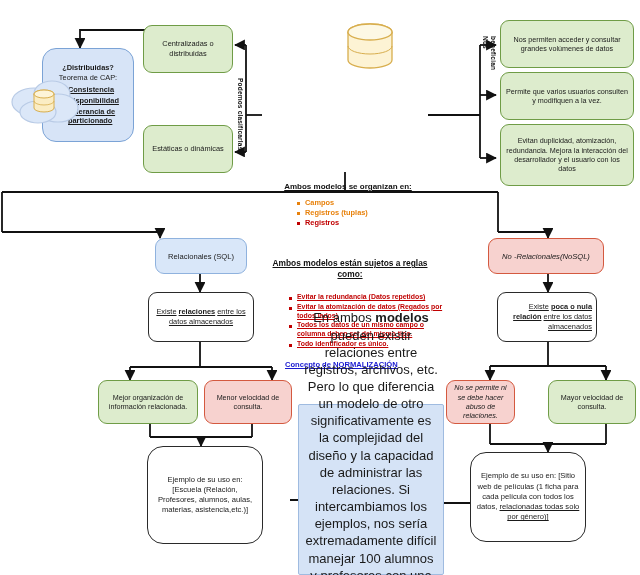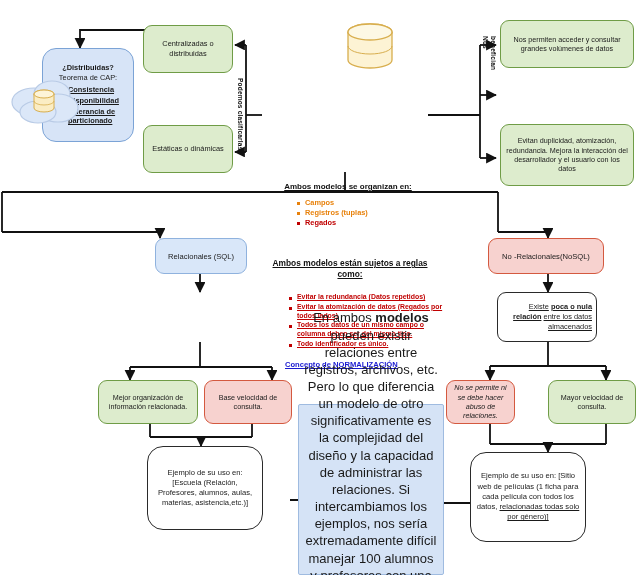--- a/index.html
+++ b/index.html
@@ -132,59 +132,69 @@
     <ellipse cx="32" cy="12" rx="22" ry="8" fill="#fdf8e4" stroke="#d8ae4e" stroke-width="1.3"></ellipse>
     <path d="M10,26 A22,8 0 0 0 54,26" fill="none" stroke="#d8ae4e" stroke-width="1"></path>
   </svg>
 
   <div class="lbl-rot" style="left:482px;top:36px;">Nos</div>
   <div class="lbl-rot" style="left:490px;top:36px;">benefician</div>
 
   <div class="node green" style="left:500px;top:20px;width:134px;height:48px;">
     <div class="inner" style="font-size:7.2px;line-height:1.3;">Nos permiten acceder y consultar grandes volúmenes de datos</div>
   </div>
+  <div class="node green" style="left:500px;top:72px;width:134px;height:48px;">
+    <div class="inner" style="font-size:7.2px;line-height:1.3;">Permite que varios usuarios consulten y modifiquen a la vez.</div>
+  </div>
   <div class="node green" style="left:500px;top:124px;width:134px;height:62px;">
     <div class="inner" style="font-size:7.2px;line-height:1.3;">Evitan duplicidad, atomización, redundancia. Mejora la interacción del desarrollador y el usuario con los datos</div>
   </div>
 
   <div class="hdr" style="left:248px;top:182px;width:200px;font-size:8px;">Ambos modelos se organizan en:</div>
   <ul class="b" style="position:absolute;left:296px;top:198px;width:150px;font-size:7.4px;font-weight:bold;">
     <li style="color:#e8820c;">Campos</li>
     <li style="color:#e8820c;">Registros (tuplas)</li>
-    <li style="color:#c00000;">Regados</li>
+    <li style="color:#c00000;">Registros</li>
   </ul>
 
   <div class="hdr" style="left:262px;top:258px;width:176px;font-size:8.4px;line-height:1.35;">
     <span>Ambos modelos están sujetos a reglas</span><br>
     <span>como:</span>
   </div>
   <ul class="b" style="position:absolute;left:288px;top:293px;width:164px;font-size:6.9px;
              font-weight:bold;color:#c00000;line-height:1.28;">
     <li class="u">Evitar la redundancia (Datos repetidos)</li>
     <li class="u">Evitar la atomización de datos (Regados por todos lados)</li>
     <li class="u">Todos los datos de un mismo campo o columna deben ser del mismo tipo.</li>
     <li class="u">Todo identificador es único.</li>
   </ul>
   <div style="position:absolute;left:285px;top:360px;width:170px;text-align:left;font-size:7.6px;
               font-weight:bold;color:#1a1ad0;text-decoration:underline;">Concepto de NORMALIZACIÓN</div>
 
   <div class="node blue2" style="left:155px;top:238px;width:92px;height:36px;">
     <div class="inner" style="font-size:7.6px;">Relacionales (SQL)</div>
   </div>
+  <div class="node white" style="left:148px;top:292px;width:106px;height:50px;">
+    <div class="inner" style="font-size:7.4px;line-height:1.35;">
+      <span class="u">Existe</span>
+      <span class="u bold">relaciones</span>
+      <span class="u">entre los datos almacenados</span>
+    </div>
+  </div>
   <div class="node green" style="left:98px;top:380px;width:100px;height:44px;">
     <div class="inner" style="font-size:7.2px;line-height:1.3;">Mejor organización de información relacionada.</div>
   </div>
   <div class="node pink" style="left:204px;top:380px;width:88px;height:44px;">
-    <div class="inner" style="font-size:7.2px;line-height:1.3;">Base velocidad de consulta.</div>
-  </div>
-  <div class="node white" style="left:147px;top:446px;width:116px;height:84px;border-radius:16px;">
+    <div class="inner" style="font-size:7.2px;line-height:1.3;">Menor velocidad de consulta.</div>
+  </div>
+  <div class="node white" style="left:147px;top:446px;width:116px;height:98px;border-radius:16px;">
     <div class="inner" style="font-size:7.6px;line-height:1.35;">Ejemplo de su uso en: [Escuela (Relación, Profesores, alumnos, aulas, materias, asistencia,etc.)]</div>
   </div>
 
-  <div class="node pink" style="left:488px;top:238px;width:116px;height:36px;">
+  <div class="node pink" style="left:488px;top:238px;width:116px;height:36px;font-style:italic;">
     <div class="inner" style="font-size:7.6px;">No -Relacionales(NoSQL)</div>
   </div>
   <div class="node white" style="left:497px;top:292px;width:100px;height:50px;text-align:right;">
     <div class="inner" style="font-size:7.4px;line-height:1.35;">
       <span class="u">Existe</span>
       <span class="u bold">poca o nula relación</span>
       <span class="u">entre los datos almacenados</span>
     </div>
   </div>
   <div class="node pink" style="left:446px;top:380px;width:69px;height:44px;font-style:italic;">

